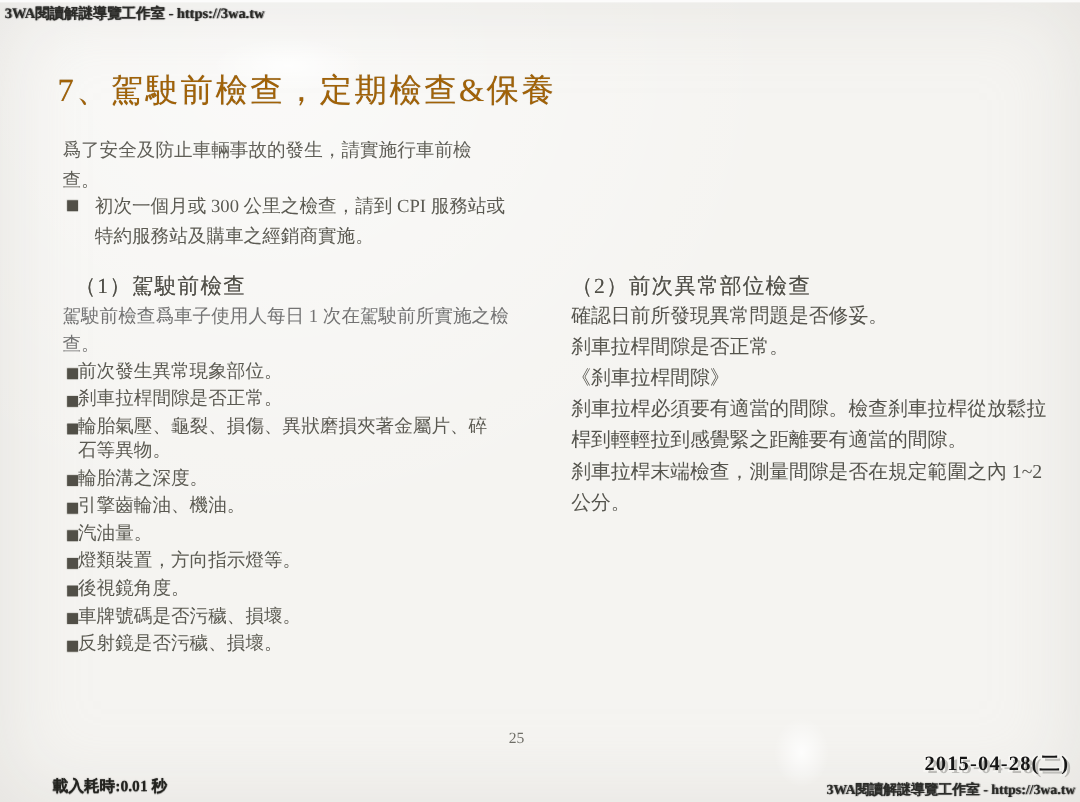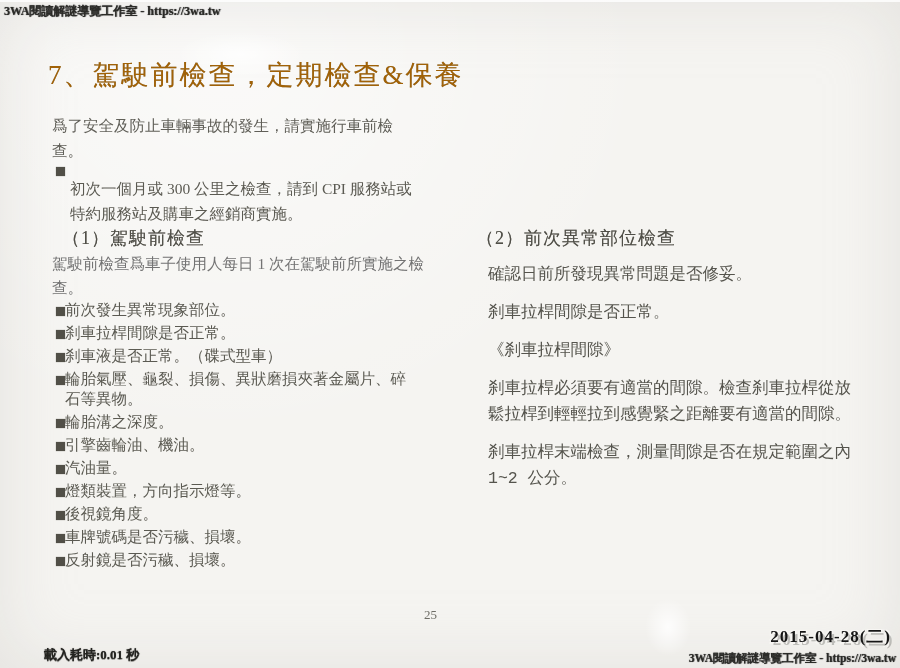--- a/index.html
+++ b/index.html
@@ -39,34 +39,34 @@
   .doc-title{
     left:48px;top:57px;font-size:27px;letter-spacing:2px;color:#a16207;
     text-shadow:0 0 .6px rgba(110,108,100,.6);white-space:nowrap;
   }
   .intro{left:52px;top:113px;width:366px;font-size:15.5px;line-height:25px;color:#605f58;}
   .bullet-row{display:flex;align-items:flex-start;}
   .marker{
     flex:0 0 auto;width:9px;height:9px;background:#514f47;margin-top:7px;
     box-shadow:0 0 1px rgba(70,70,60,.6);
   }
-  .intro-bullet{left:56px;top:160px;flex-direction:column;}
+  .intro-bullet{left:56px;top:160px;}
   .intro-bullet .btxt{margin-left:14px;width:350px;font-size:15.5px;line-height:25px;color:#5b5a52;}
   .sec-heading{
     font-size:18px;letter-spacing:1px;color:#504f48;white-space:nowrap;
     text-shadow:0 0 .5px rgba(80,78,70,.55);
   }
   .h1pos{left:62px;top:226px;}
   .h2pos{left:476px;top:226px;}
   .s1-body{left:52px;top:252px;width:374px;font-size:15.5px;line-height:24px;color:#737373;}
   .s1-bullets{left:56px;top:300px;width:380px;}
   .s1-bullets .bullet-row{margin-bottom:3px;}
   .s1-bullets .btxt{width:352px;font-size:15.5px;line-height:20px;color:#5b5a52;}
   .s2-paras{left:476px;top:250px;width:400px;font-size:16.5px;line-height:26px;color:#55544d;}
-  .s2-paras p{margin:12px;font-family:Liberation Mono, monospace;}
+  .s2-paras p{margin:0;}
   .page-number{left:424px;top:607px;font-size:13px;color:#6e6d66;}
   
   .blob{pointer-events:none;}
   .blob1{left:175px;top:32px;width:130px;height:45px;
     background:radial-gradient(closest-side, rgba(255,255,255,.8), transparent);}
   .blob2{left:645px;top:598px;width:46px;height:58px;
     background:radial-gradient(closest-side, rgba(255,255,255,.85), transparent);}
   .topline{left:0;top:0;width:900px;height:2px;background:rgba(255,255,255,.8);}
 </style>
 </head>
@@ -93,24 +93,20 @@
 
 <div class="abs s1-bullets">
 
 <div class="bullet-row">
     <span class="marker"></span>
     <span class="btxt">前次發生異常現象部位。</span>
   </div>
     <div class="bullet-row">
     <span class="marker"></span>
     <span class="btxt">刹車拉桿間隙是否正常。</span>
-  </div>
-    <div class="bullet-row">
-    <span class="marker"></span>
-    <span class="btxt">刹車液是否正常。（碟式型車）</span>
   </div>
     <div class="bullet-row">
     <span class="marker"></span>
     <span class="btxt">輪胎氣壓、龜裂、損傷、異狀磨損夾著金屬片、碎石等異物。</span>
   </div>
     <div class="bullet-row">
     <span class="marker"></span>
     <span class="btxt">輪胎溝之深度。</span>
   </div>
     <div class="bullet-row">

